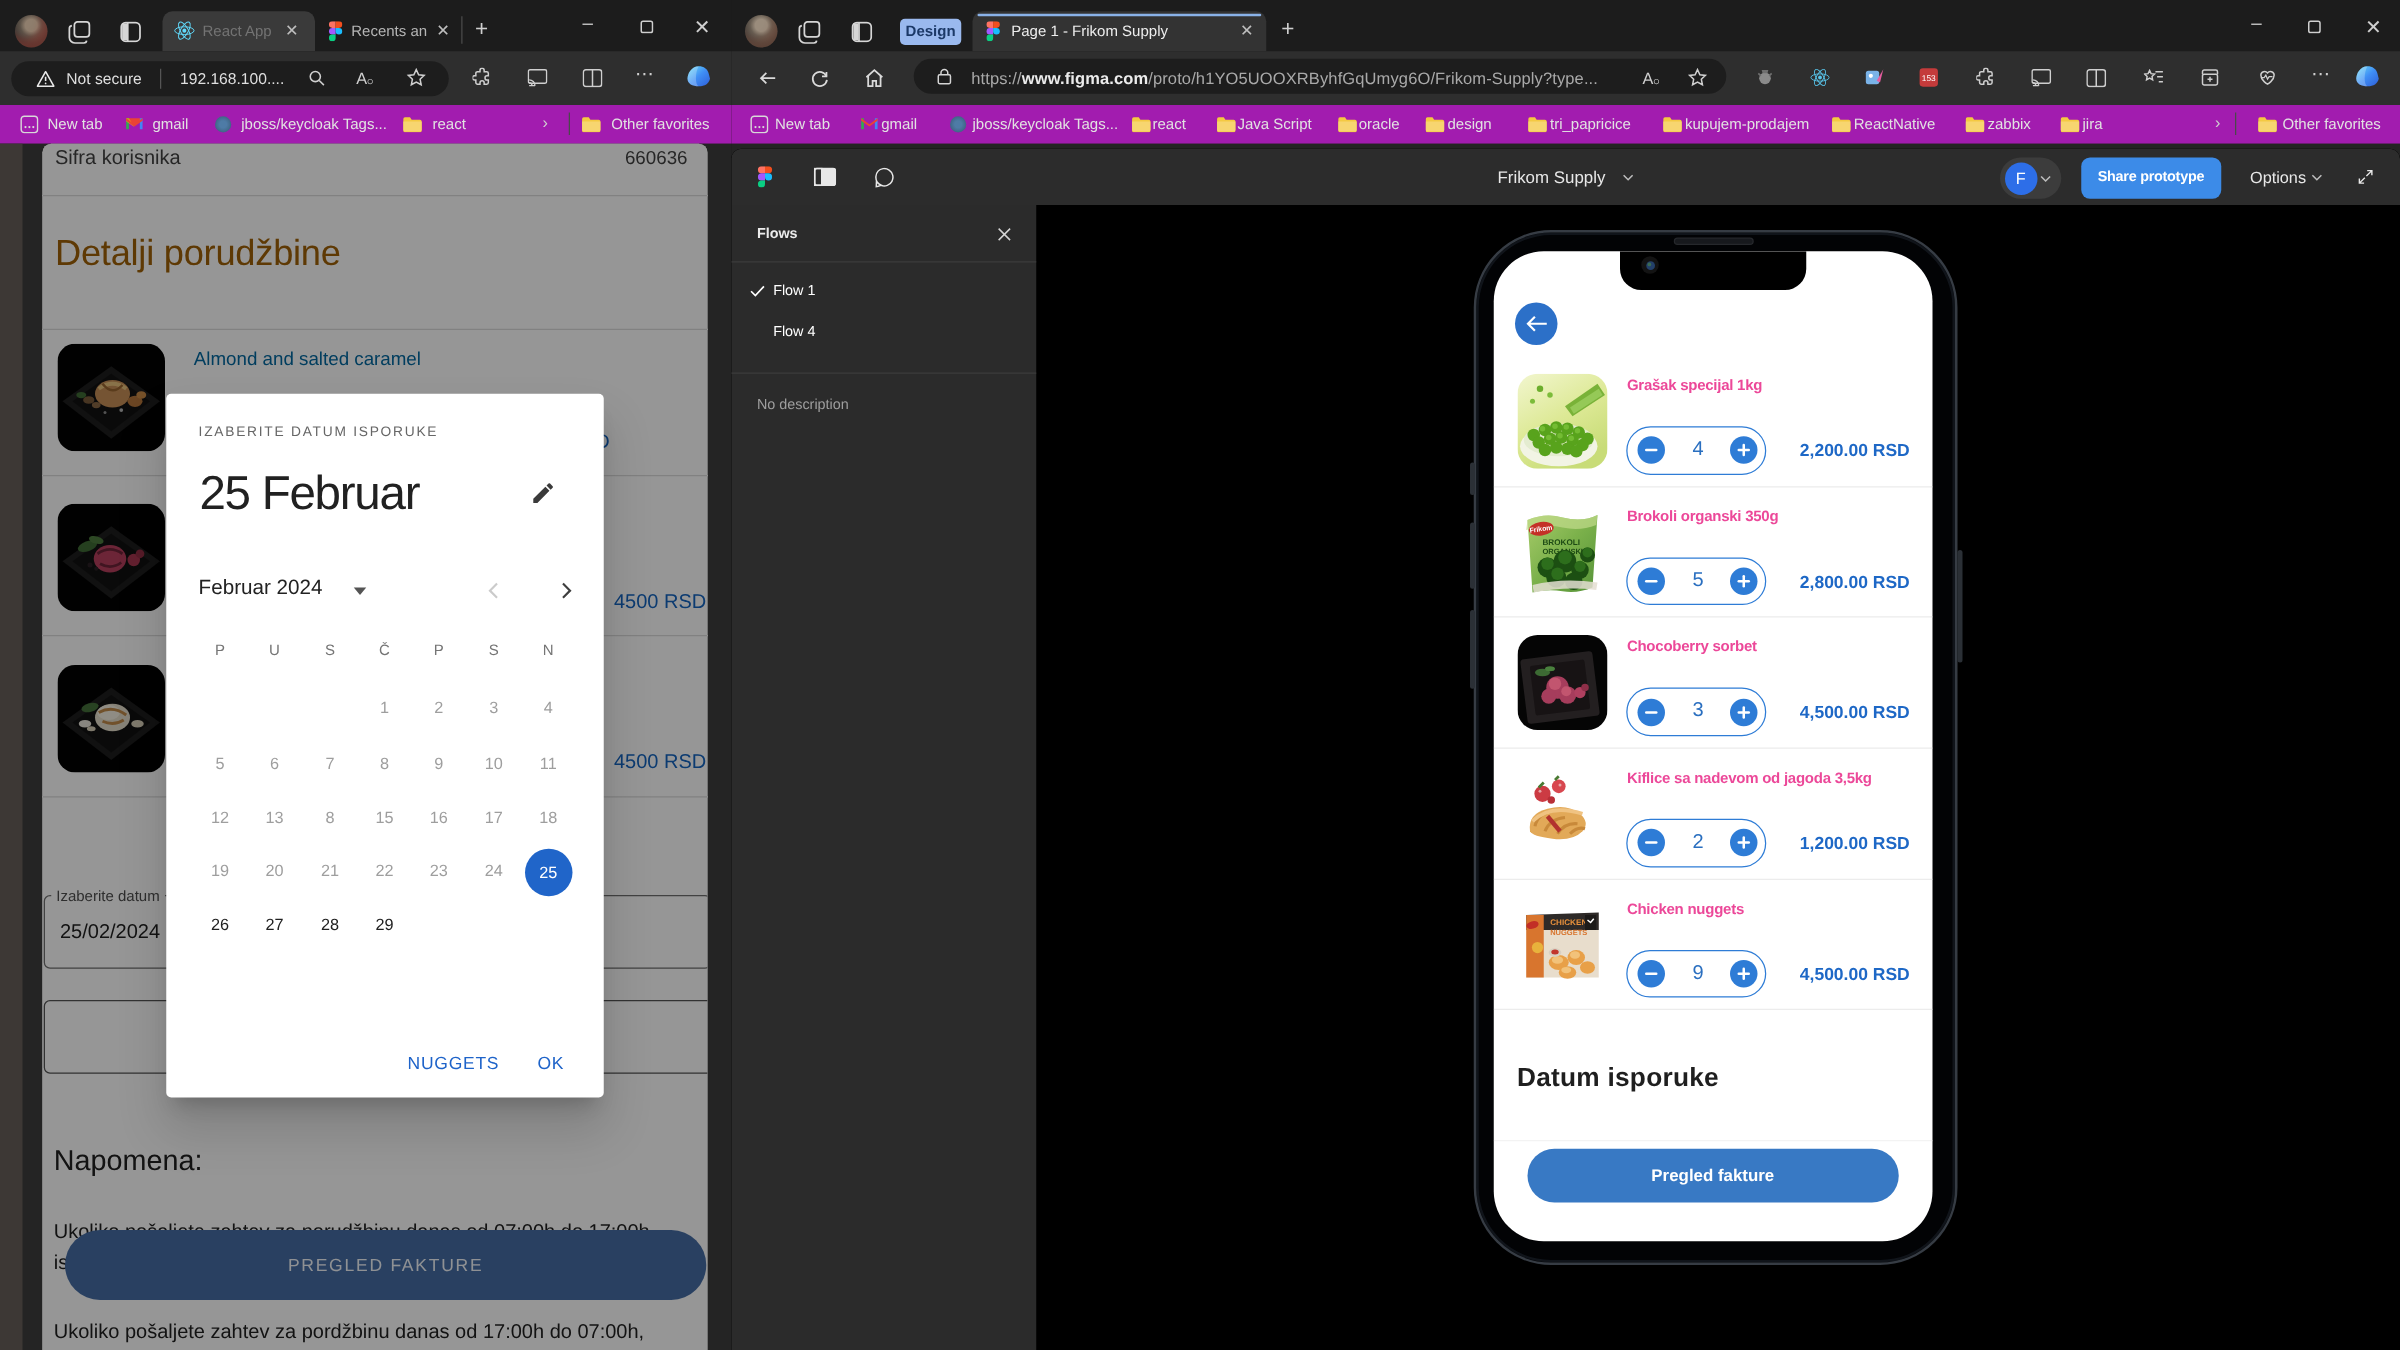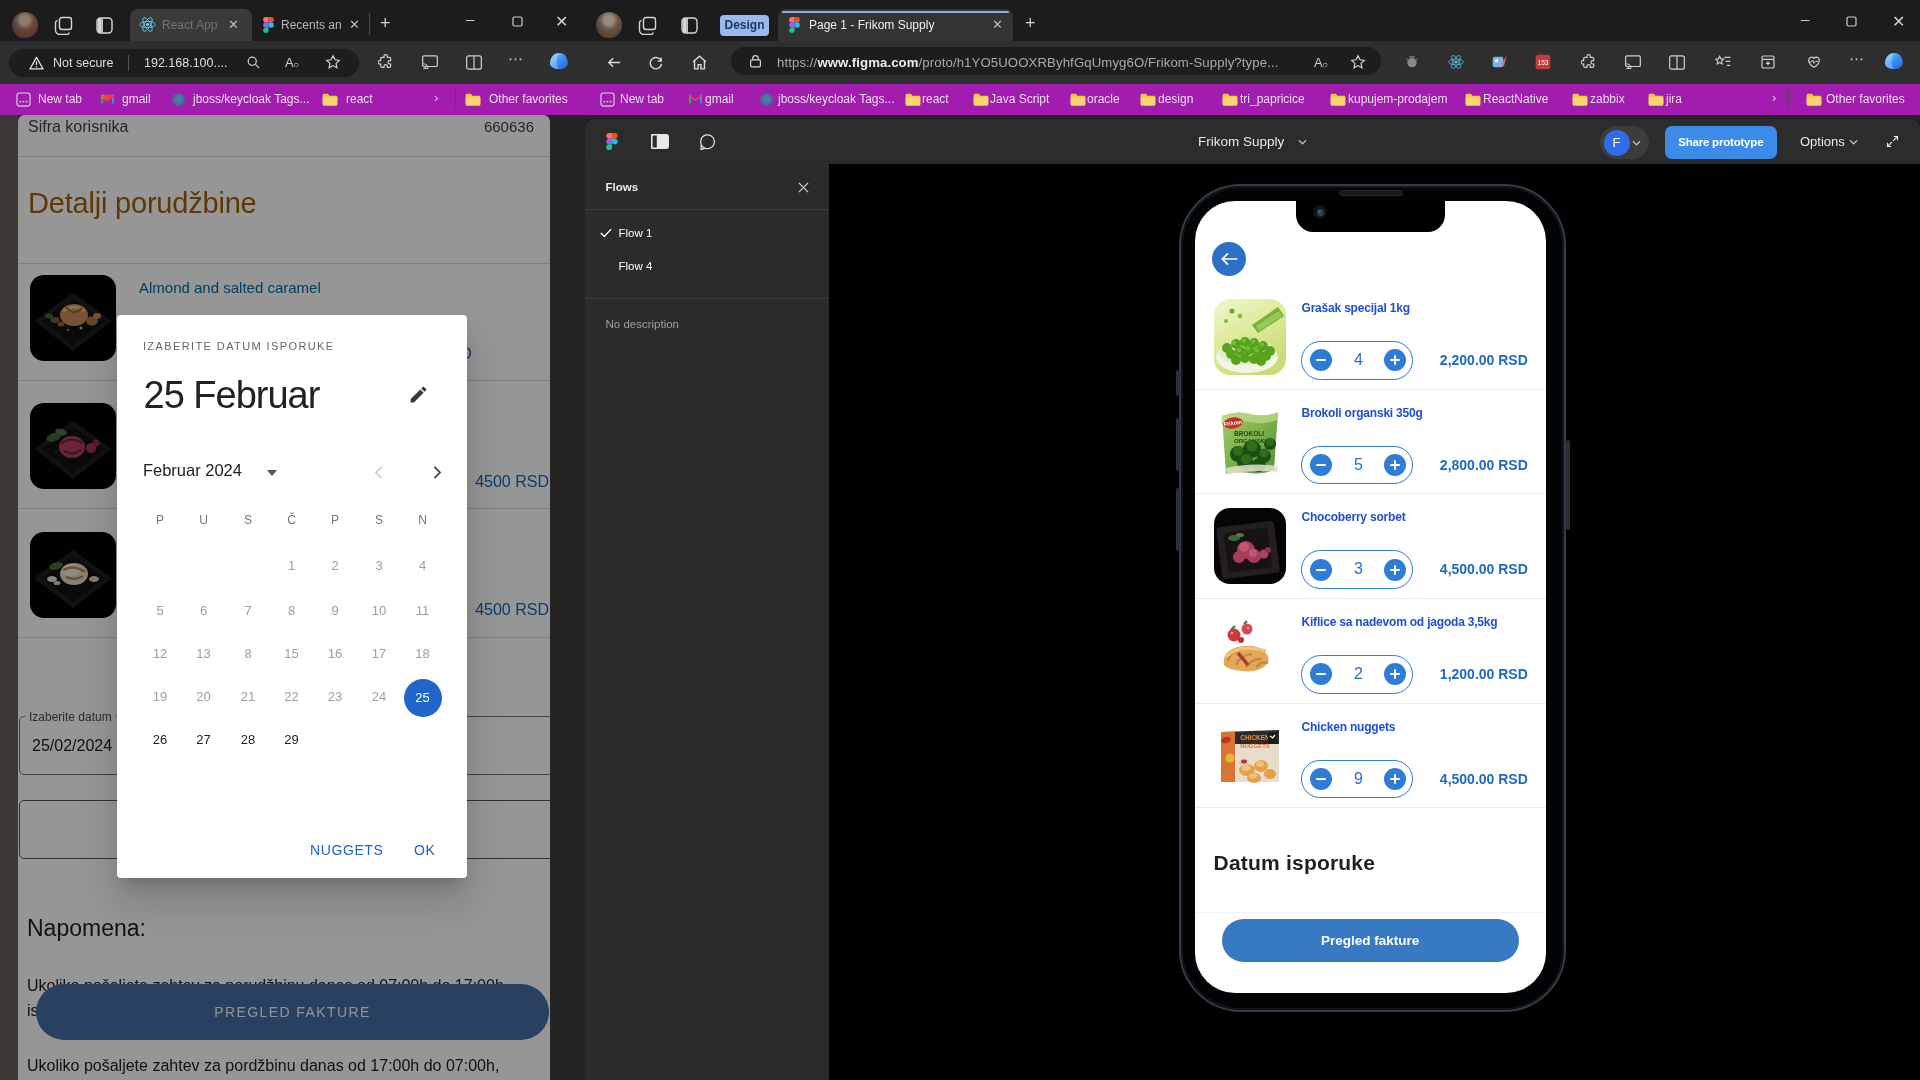--- a/index.html
+++ b/index.html
@@ -10,21 +10,21 @@
 .favbar{background:#a21caf}
 .ctext{color:#dfdfdf;font-size:12px;white-space:nowrap}
 .fav{color:#e2e2e2;font-size:12px;white-space:nowrap}
 svg{display:block}
 .pill{background:#1d1d1d;border-radius:14px}
 .wc{color:#cfcfcf;font-size:15px}
 .dc{position:absolute;width:36px;text-align:center;font-size:13px;color:#9e9e9e}
 .dd{color:#212121}
 .dh{font-size:12px;color:#757575}
 .pimg{left:18.7px;border-radius:16px}
-.ptitle{left:106.5px;font-size:12px;font-weight:700;color:#1d4ed8;letter-spacing:-.2px}
+.ptitle{left:106.5px;font-size:12px;font-weight:700;color:#ec4899;letter-spacing:-.2px}
 .ppill{left:106px;width:111.5px;height:38.5px;border:1.4px solid #2e7cd6;border-radius:19.5px}
 .pminus,.pplus{position:absolute;top:7.4px;width:22px;height:22px;border-radius:50%;background:#2e7cd6;display:flex;align-items:center;justify-content:center}
 .pminus{left:8.3px}
 .pplus{left:81.6px}
 .pqty{position:absolute;left:41.5px;top:9px;width:30px;text-align:center;font-size:16px;font-weight:500;color:#2a6fc0}
 .pprice{left:172.8px;width:160px;text-align:right;font-size:14px;font-weight:600;color:#1e68c6}
 .pdiv{left:0;width:351px;height:1px;background:#ececec}
 </style>
 </head>
 <body>
@@ -147,21 +147,21 @@
     <div class="a" style="left:455px;top:6px;width:1px;height:18px;background:#4a4a4a"></div>
     <svg class="a" style="left:465px;top:9px" width="16" height="13" viewBox="0 0 24 19">
         <path fill="#f4c942" d="M1 3a2 2 0 012-2h6l2 3h10a2 2 0 012 2v11a2 2 0 01-2 2H3a2 2 0 01-2-2z"></path>
         <path fill="#f7d570" d="M1 6h22v10a2 2 0 01-2 2H3a2 2 0 01-2-2z"></path>
       </svg>
     <div class="a fav" style="left:489px;top:8px">Other favorites</div>
   </div>
 
   <div class="a" style="left:0;top:115px;width:585px;height:965px;background:#242424">
     <div class="a" style="left:0;top:0;width:18px;height:965px;background:#3d3835"></div>
-    <div class="a" id="lpage" style="left:18px;top:0;width:532px;height:965px;background:#fff;border-radius:7px 7px 0 0;overflow:hidden">
+    <div class="a" id="lpage" style="left:34px;top:0;width:532px;height:965px;background:#fff;border-radius:7px 7px 0 0;overflow:hidden">
       <div class="a" style="left:10px;top:3px;font-size:16px;color:#424242">Sifra korisnika</div>
       <div class="a" style="left:416px;top:3px;width:100px;text-align:right;font-size:15px;color:#424242">660636</div>
       <div class="a" style="left:0;top:40.7px;width:562px;height:1px;background:#dcdcdc"></div>
       <div class="a" style="left:10px;top:72px;font-size:29px;color:#a16207;letter-spacing:-.2px">Detalji porudžbine</div>
       <div class="a" style="left:0;top:148.3px;width:562px;height:1px;background:#dcdcdc"></div>
 
       <svg class="a" style="left:12px;top:159.6px;border-radius:14px" width="86" height="86" viewBox="0 0 86 86">
           <rect width="86" height="86" fill="#030303"></rect>
           <polygon points="43,18 82,46 43,76 4,46" fill="#1d1d1d"></polygon>
           <polygon points="43,24 74,46 43,70 12,46" fill="#121212"></polygon>

